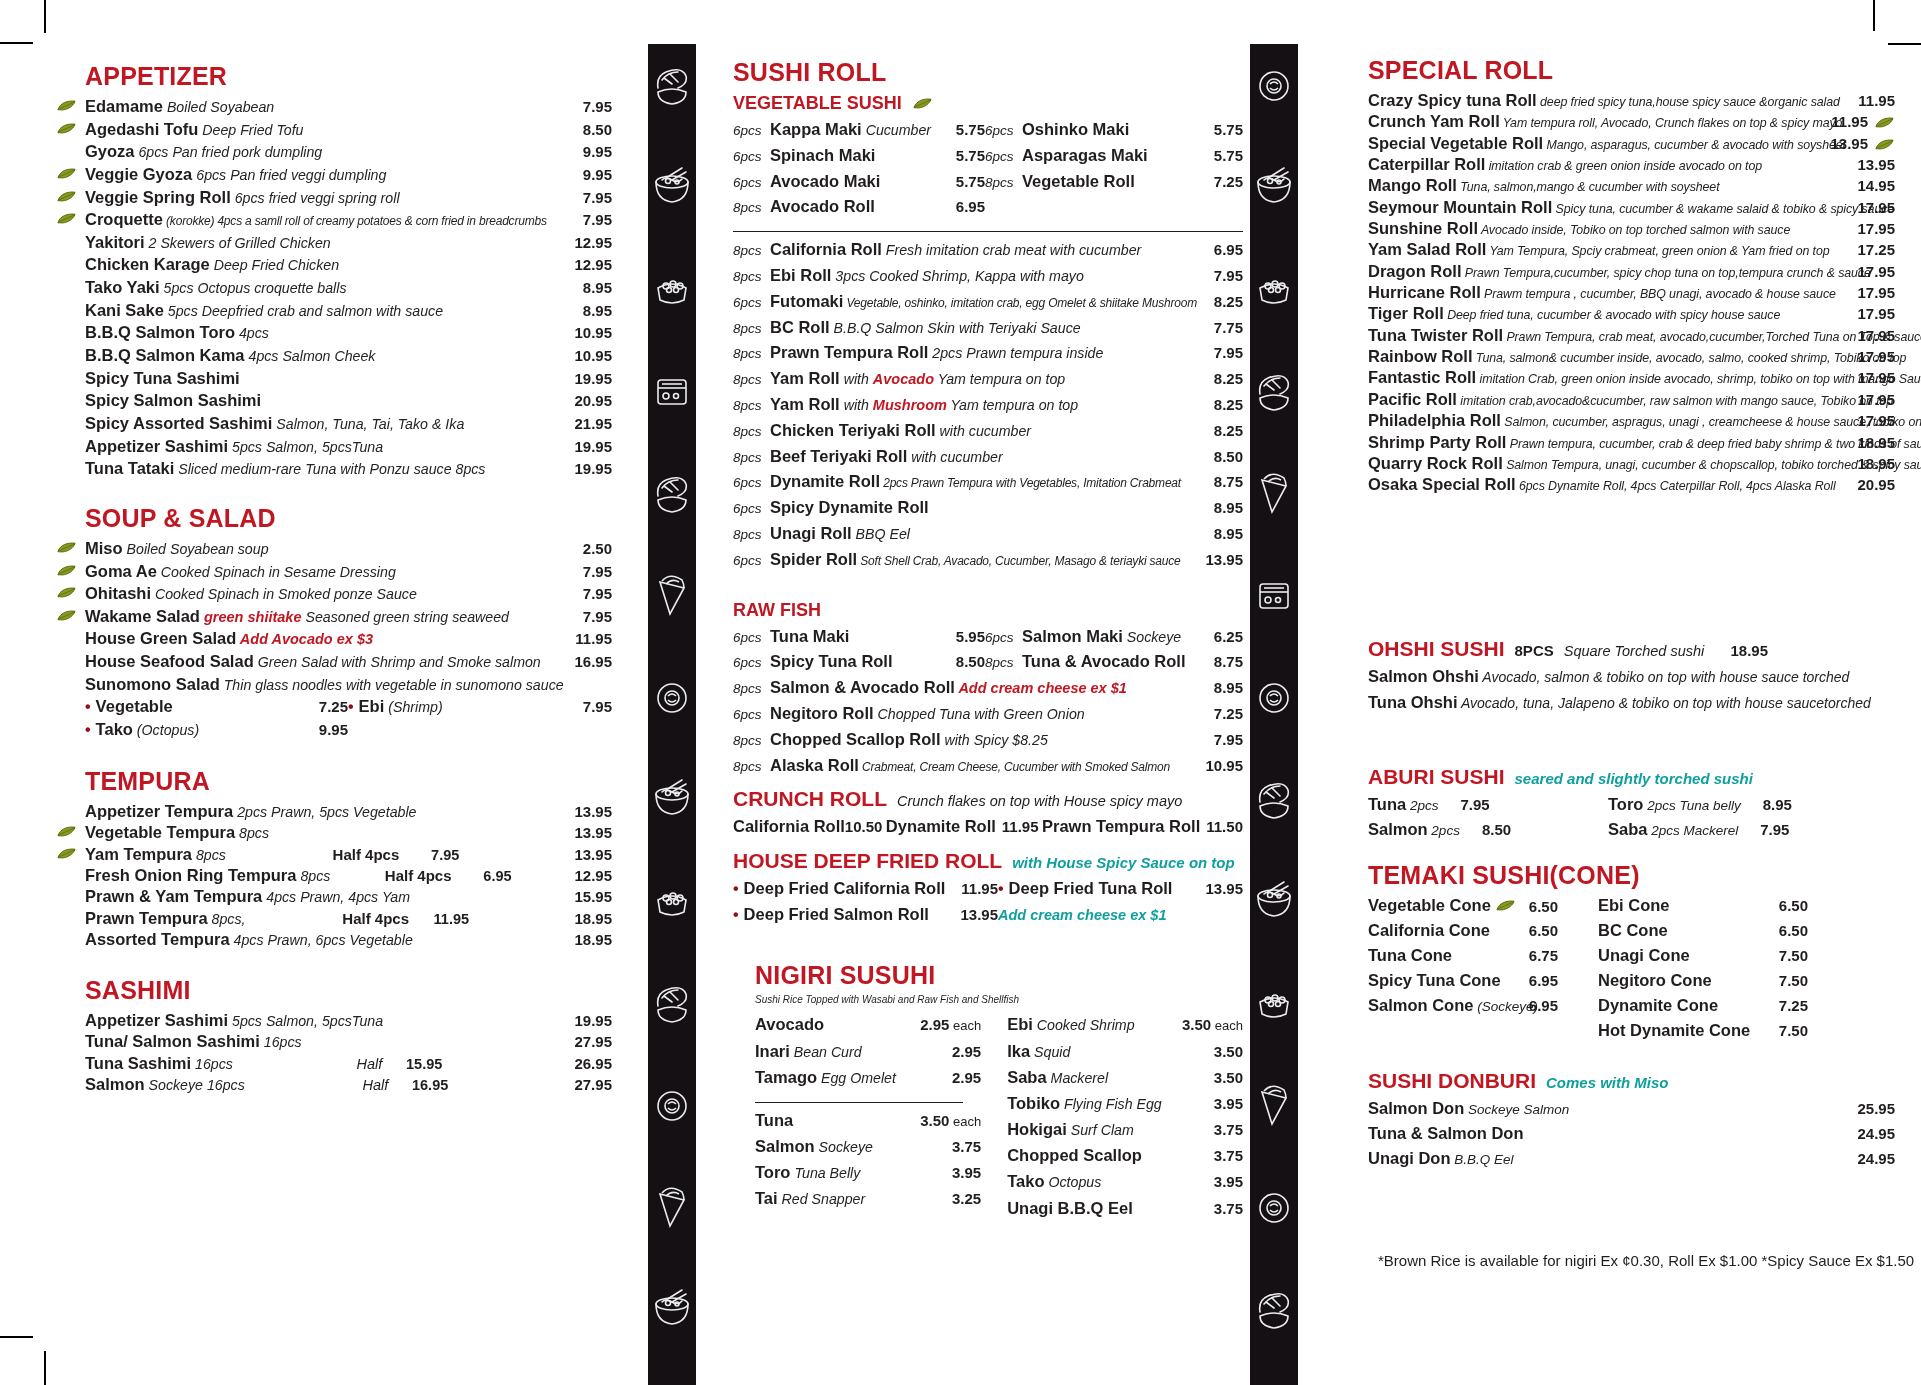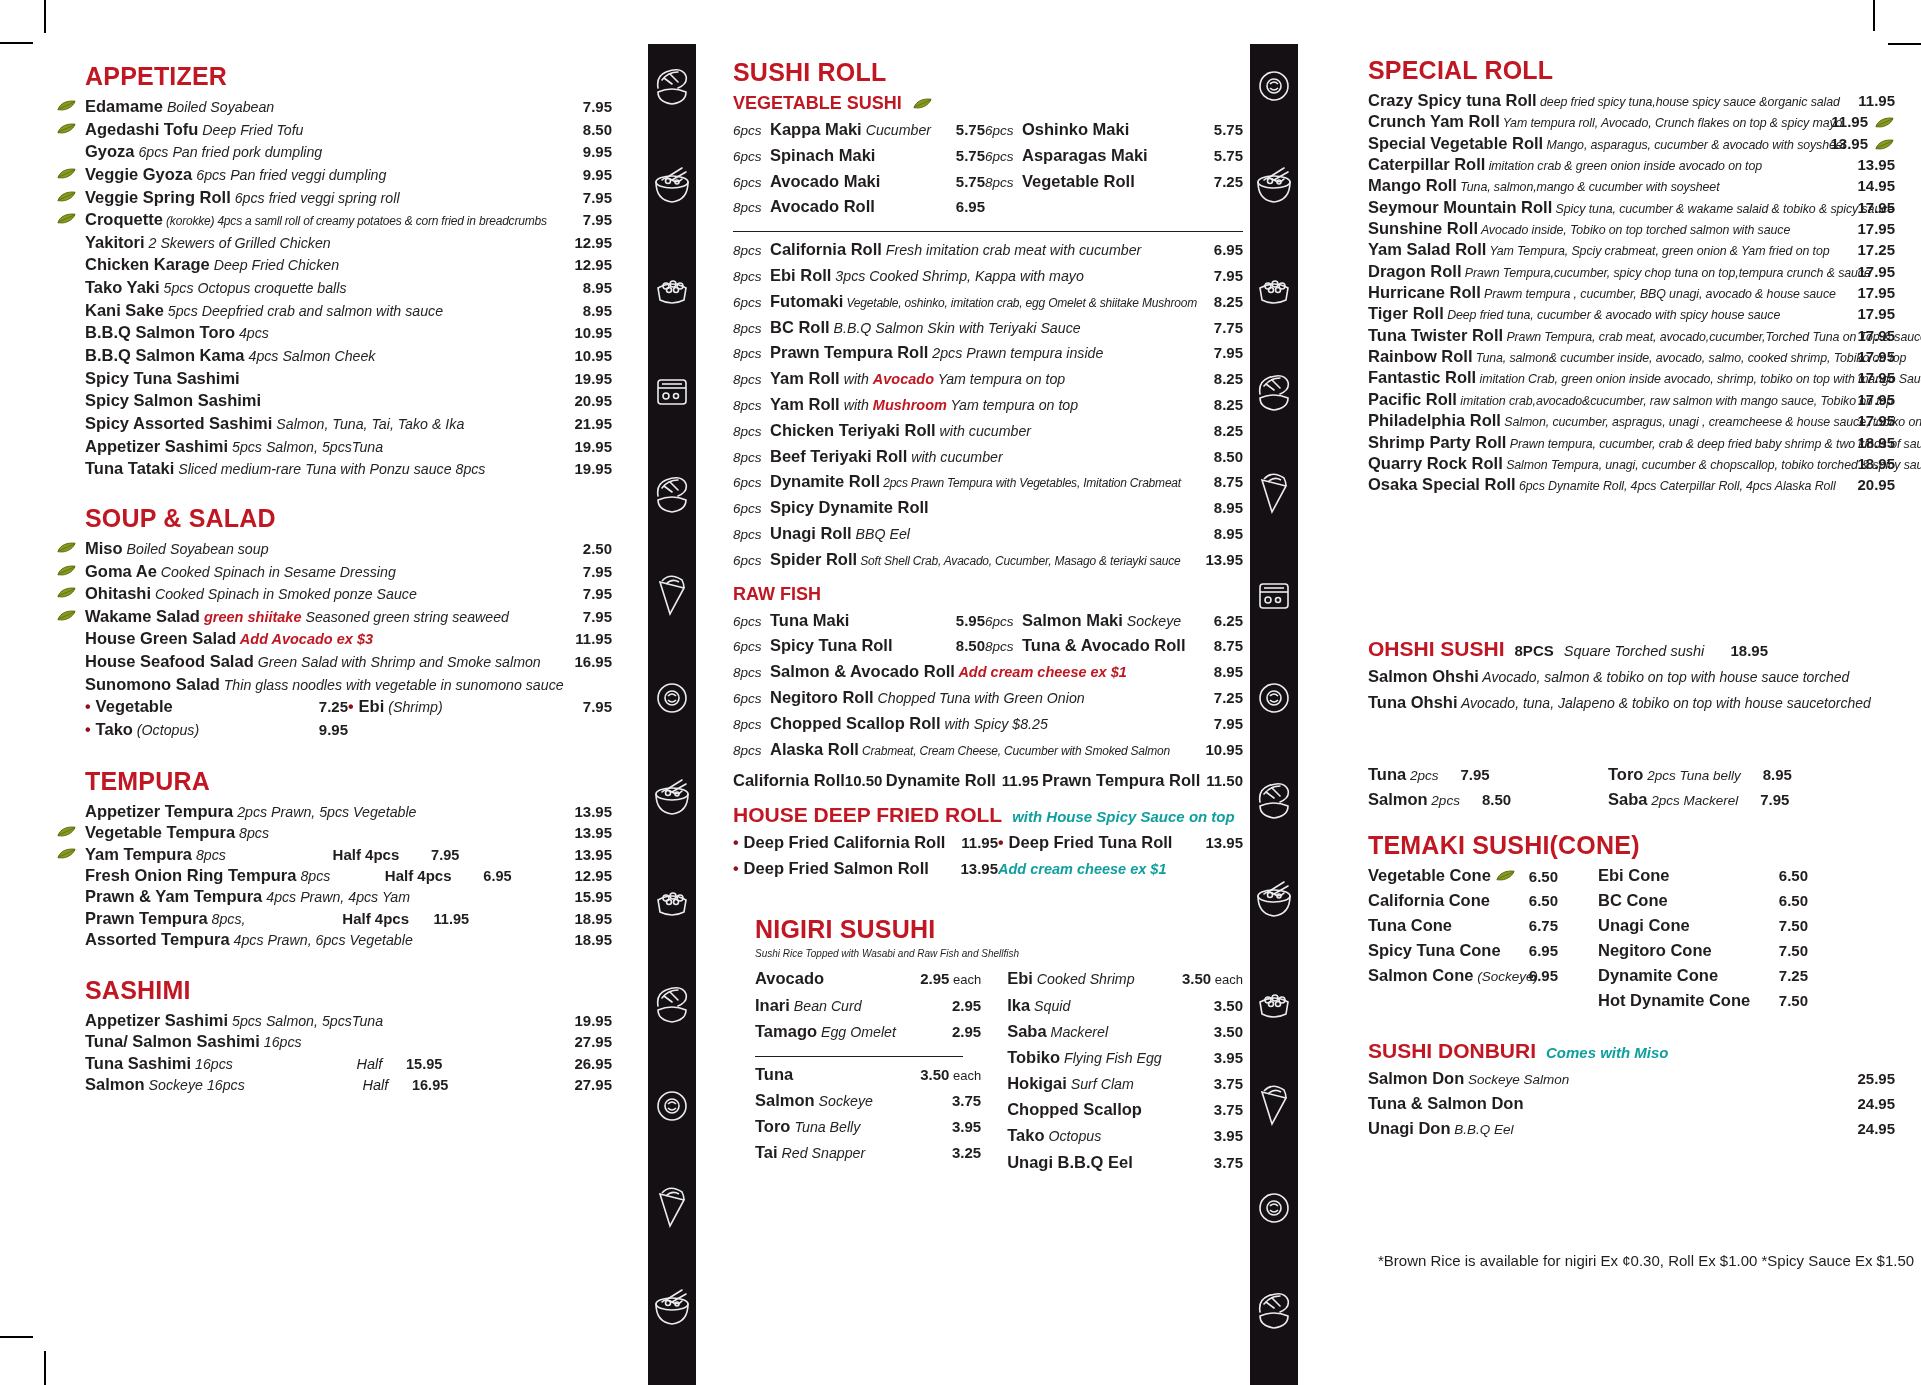--- a/index.html
+++ b/index.html
@@ -659,21 +659,21 @@
         </div>
         <div class="row">
           <span class="main"><i class="pcs">8pcs </i><b class="nm">Unagi  Roll</b><i class="ds"> BBQ Eel</i></span>
           <span class="price">8.95</span>
         </div>
         <div class="row">
           <span class="main"><i class="pcs">6pcs </i><b class="nm">Spider Roll</b><i class="ds sm"> Soft Shell Crab, Avacado, Cucumber, Masago &amp; teriayki sauce</i></span>
           <span class="price">13.95</span>
         </div>
       </section>
-      <section class="sec sec-raw" style="margin-top: 8px;">
+      <section class="sec sec-raw" style="margin-top: 24px;">
         <div class="headrow">
           <span class="h h-sm">RAW FISH</span>
         </div>
         <div class="cols row">
           <div class="cell" style="width: 252px;">
             <span class="main"><i class="pcs">6pcs </i><b class="nm">Tuna Maki</b></span>
             <span class="price">5.95</span>
           </div>
           <div class="cell" style="width: 258px;">
             <span class="main"><i class="pcs">6pcs </i><b class="nm">Salmon Maki</b><i class="ds"> Sockeye</i></span>
@@ -701,20 +701,24 @@
         <div class="row">
           <span class="main"><i class="pcs">8pcs </i><b class="nm">Chopped Scallop Roll</b><i class="ds"> with Spicy  $8.25</i></span>
           <span class="price">7.95</span>
         </div>
         <div class="row">
           <span class="main"><i class="pcs">8pcs </i><b class="nm">Alaska Roll</b><i class="ds sm"> Crabmeat, Cream Cheese, Cucumber with Smoked Salmon</i></span>
           <span class="price">10.95</span>
         </div>
       </section>
       <section class="sec sec-crunch" style="margin-top: 6px;">
+        <div class="headrow">
+          <span class="h h-md">CRUNCH ROLL</span>
+          <i class="headnote">Crunch flakes on top with House spicy mayo</i>
+        </div>
         <div class="inline-row">
           <span class="pair tight">
             <b class="nm">California Roll</b>
             <span class="price">10.50</span>
           </span>
           <span class="pair">
             <b class="nm">Dynamite Roll</b>
             <span class="price">11.95</span>
           </span>
           <span class="pair">
@@ -920,20 +924,24 @@
           <span class="headprice">18.95</span>
         </div>
         <div class="row">
           <span class="main"><b class="nm">Salmon Ohshi</b><i class="ds"> Avocado, salmon &amp; tobiko on top with house sauce torched</i></span>
         </div>
         <div class="row">
           <span class="main"><b class="nm">Tuna Ohshi</b><i class="ds"> Avocado, tuna, Jalapeno &amp; tobiko on top with house saucetorched</i></span>
         </div>
       </section>
       <section class="sec sec-aburi" style="margin-top: 46px;">
+        <div class="headrow">
+          <span class="h h-md">ABURI SUSHI</span>
+          <i class="headteal">seared and slightly torched sushi</i>
+        </div>
         <div class="cols row">
           <div class="cell" style="width: 240px;">
             <span class="main"><b class="nm">Tuna</b><i class="ds"> 2pcs</i></span>
             <span class="price">7.95</span>
           </div>
           <div class="cell" style="width: 287px;">
             <span class="main"><b class="nm">Toro</b><i class="ds"> 2pcs Tuna belly</i></span>
             <span class="price">8.95</span>
           </div>
         </div>

